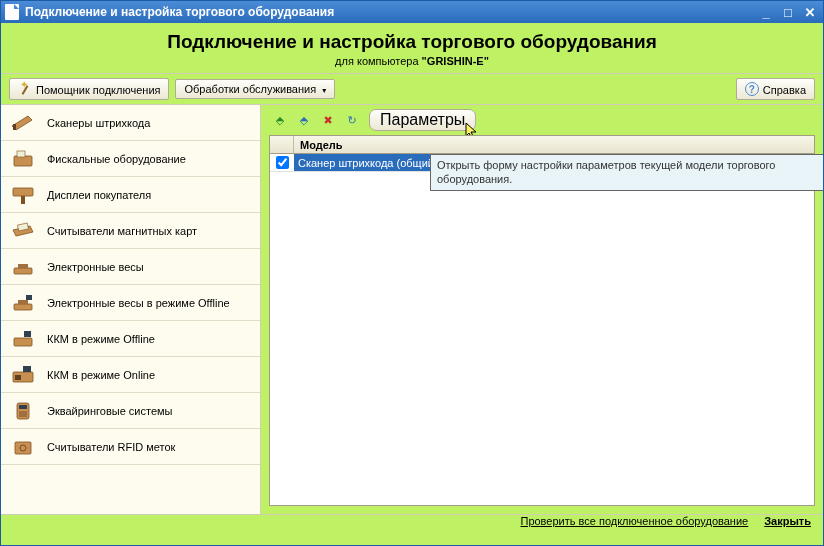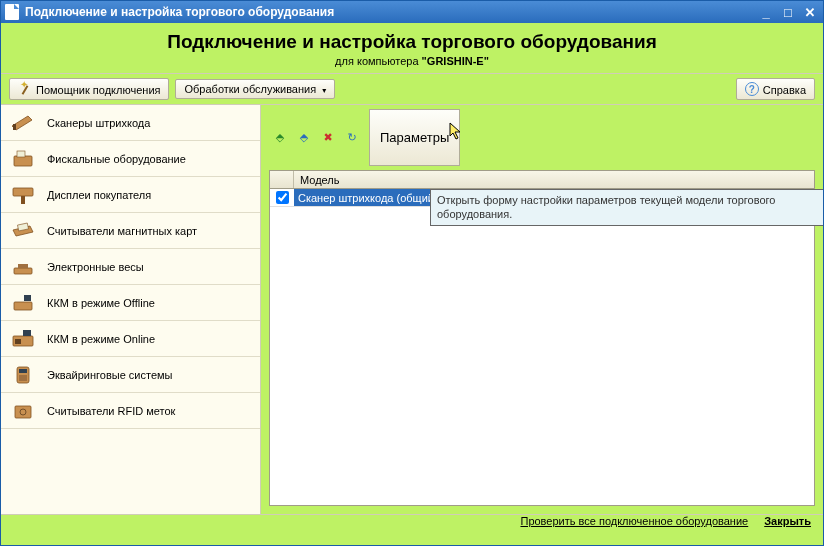--- a/index.html
+++ b/index.html
@@ -24,26 +24,26 @@
 .help-icon { width:14px; height:14px; border:1px solid #4a8cd6; border-radius:50%; color:#4a8cd6; font-weight:bold; display:flex; align-items:center; justify-content:center; font-size:10px; }
 .main-area { flex: 1; display: flex; border-bottom: 1px solid #d0ccb8; overflow: hidden; }
 .sidebar { width: 260px; border-right: 1px solid #d0ccb8; overflow-y: auto; background: #fefcef; }
 .sidebar-item { display: flex; align-items: center; padding: 0 8px; height: 36px; border-bottom: 1px solid #e0dcc8; cursor: pointer; gap: 10px; }
 .sidebar-item.selected { background: #fefcef; }
 .device-icon { width: 28px; height: 24px; display: flex; align-items: center; justify-content: center; }
 .device-icon svg { width: 26px; height: 22px; }
 .content { flex: 1; display: flex; flex-direction: column; }
 .content-toolbar { display: flex; align-items: center; padding: 4px 8px; gap: 2px; }
 .mini-btn { width: 22px; height: 20px; border: 1px solid transparent; display: flex; align-items: center; justify-content: center; cursor: pointer; font-size: 12px; border-radius: 2px; }
-.params-btn { border: 1px solid #b0ac98; background: linear-gradient(to bottom, #fefefa, #ece8d4); padding: 20px 10px; font-size: 13px; cursor: pointer; margin-left: 4px; border-radius: 0; position: relative; }
+.params-btn { border: 1px solid #b0ac98; background: linear-gradient(to bottom, #fefefa, #ece8d4); padding: 1px 10px; font-size: 16px; cursor: pointer; margin-left: 4px; border-radius: 7px; position: relative; }
 .cursor-overlay { position: absolute; top: 12px; right: -8px; pointer-events: none; }
 .grid-area { flex: 1; margin: 0 8px 8px 8px; border: 1px solid #a09c88; background: #fff; position: relative; }
 .grid-header { height: 18px; background: linear-gradient(to bottom, #f8f6e8, #e8e4d0); border-bottom: 1px solid #a09c88; display: flex; align-items: center; }
 .grid-header-cb { width: 24px; height: 100%; border-right: 1px solid #c0bca8; }
-.grid-header-col { padding: 0 6px; font-size: 11px; }
+.grid-header-col { padding: 0 6px; font-size: 11px; font-weight: bold; }
 .grid-row { height: 18px; display: flex; align-items: center; border-bottom: 1px solid #e0e0e0; }
 .grid-cb-cell { width: 24px; display:flex; align-items:center; justify-content:center; }
 .grid-cb-cell input { width:13px; height:13px; }
 .grid-selected-cell { flex: 1; height: 100%; background: #2a6cbc; color: #fff; padding: 0 4px; display: flex; align-items: center; position: relative; }
 .tooltip { position: absolute; top: 18px; left: 160px; width: 414px; background: #e8f4f8; border: 1px solid #666; padding: 3px 6px; font-size: 11px; color: #333; z-index: 10; line-height: 1.3; }
 .footer { height: 30px; display: flex; align-items: flex-start; justify-content: flex-end; padding: 0 12px; gap: 16px; }
 .footer-link { color: #000; text-decoration: underline; cursor: pointer; font-size: 11px; }
 .footer-close { font-weight: bold; text-decoration: underline; cursor: pointer; font-size: 11px; }
 .arrow-icon { display:inline-block; font-size:11px; line-height:1; }
 </style>
@@ -127,20 +127,30 @@
             <svg viewBox="0 0 26 22">
               <rect x="4" y="12" width="18" height="6" rx="1" fill="#c89050" stroke="#805020" stroke-width="0.8"></rect>
               <rect x="8" y="8" width="10" height="4" fill="#a07040"></rect>
             </svg>
           </span>
         <span>Электронные весы</span>
       </div>
       <div class="sidebar-item">
         <span class="device-icon">
             <svg viewBox="0 0 26 22">
+              <rect x="4" y="12" width="18" height="6" rx="1" fill="#c89050" stroke="#805020" stroke-width="0.8"></rect>
+              <rect x="8" y="8" width="10" height="4" fill="#a07040"></rect>
+              <rect x="16" y="3" width="6" height="5" fill="#304050"></rect>
+            </svg>
+          </span>
+        <span>Электронные весы в режиме Offline</span>
+      </div>
+      <div class="sidebar-item">
+        <span class="device-icon">
+            <svg viewBox="0 0 26 22">
               <rect x="4" y="10" width="18" height="8" rx="1" fill="#c89050" stroke="#805020" stroke-width="0.8"></rect>
               <rect x="14" y="3" width="7" height="6" fill="#304050"></rect>
             </svg>
           </span>
         <span>ККМ в режиме Offline</span>
       </div>
       <div class="sidebar-item">
         <span class="device-icon">
             <svg viewBox="0 0 26 22">
               <rect x="3" y="8" width="20" height="10" rx="1" fill="#c89050" stroke="#805020" stroke-width="0.8"></rect>

